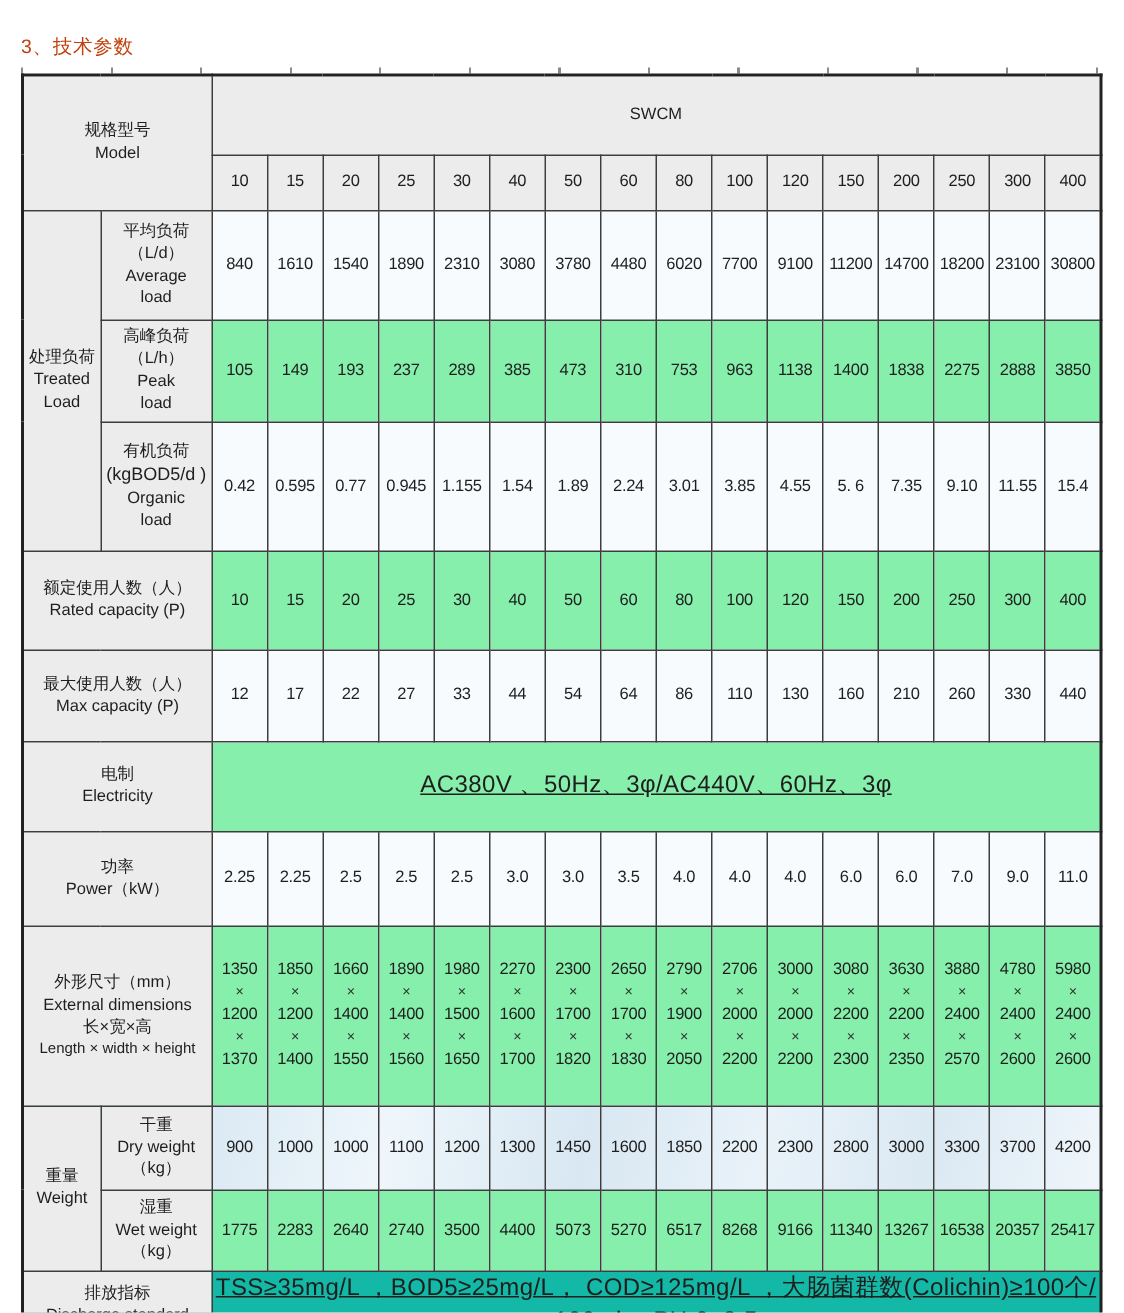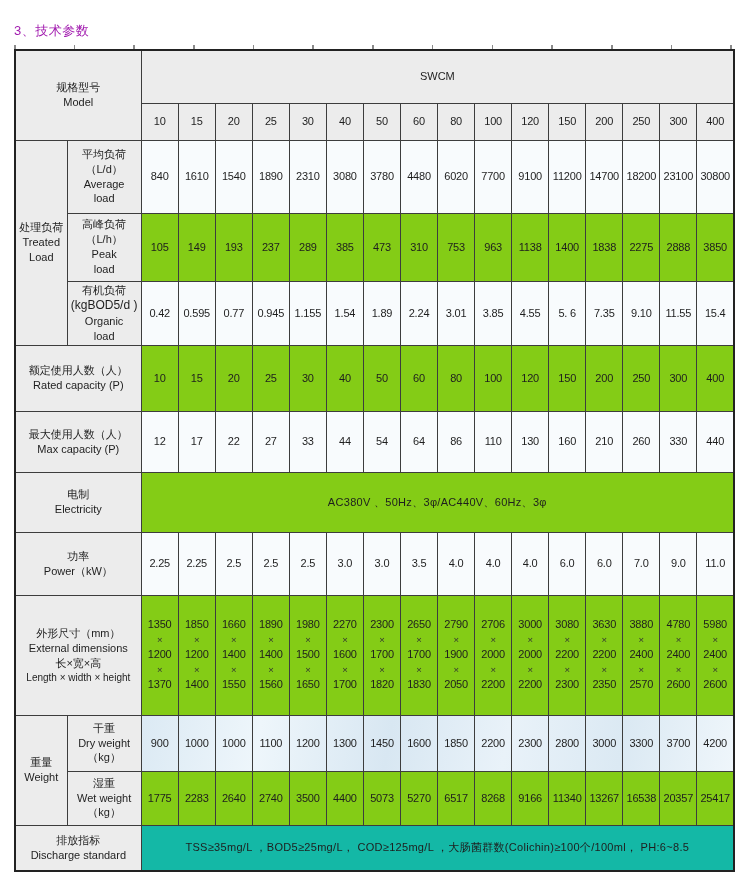--- a/index.html
+++ b/index.html
@@ -3,52 +3,52 @@
 <meta charset="utf-8">
 <style>
   html,body{margin:0;padding:0;}
   body{
     width:749px;height:875px;background:#ffffff;
     font-family:"Liberation Sans","DejaVu Sans",sans-serif;
     color:#1e1e1e;
   }
   .title{
     margin:22px 0 5px 14px;
-    font-size:13px;color:#a21caf;letter-spacing:0.5px;
+    font-size:13px;color:#c2410c;letter-spacing:0.5px;
   }
   .ticks{
     height:4px;width:721px;margin-left:14px;
     background:repeating-linear-gradient(90deg,#8a8a8a 0 1.5px,transparent 1.5px 59.7px);
   }
   table{
     border-collapse:collapse;table-layout:fixed;
     width:721px;margin-left:14px;border:2px solid #222;
   }
   td{
     border:1px solid #3d3d3d;
     text-align:center;vertical-align:middle;
     padding:0 1px;font-size:11px;line-height:1.35;color:#1e1e1e;
     overflow:hidden;word-break:break-all;
   }
   .bg-h{background:#ececec;}
   .row-a{background:#f8fbfd;}
-  .row-b{background:#84cc16;}
+  .row-b{background:#86efac;}
   .row-dry{background:linear-gradient(100deg,#f3f9fd 0%,#dceaf4 18%,#eef6fb 34%,#d8e7f2 52%,#e9f2f9 68%,#dbe9f3 84%,#eff6fb 100%);}
   .row-blue{background:#14b8a6;}
   .zh{font-weight:400;}
   .sm{font-size:12px;}
   .sm2{font-size:10px;}
   .num{letter-spacing:-0.2px;}
   .dim span{display:block;line-height:1.8;}
   .dim .x{font-size:9.5px;color:#333;line-height:1.05;}
   .hr1{height:53px}.hr2{height:37px}.hr3{height:73px}.hr4{height:68px}
-  .hr5{height:64px}.hr6{height:66px}.hr7{height:61px}.hr8{height:60px}
+  .hr5{height:86px}.hr6{height:66px}.hr7{height:61px}.hr8{height:60px}
   .hr9{height:63px}.hr10{height:120px}.hr11{height:56px}.hr12{height:54px}
   .hr13{height:46px}
-  .wide-val{font-size:11px;letter-spacing:0.3px;}
+  .wide-val{font-size:16px;letter-spacing:0.3px;text-decoration:underline;}
 </style>
 </head>
 <body>
 
 <div>
   <div class="title">3、技术参数</div>
   <div class="ticks"></div>
 
   <table>
     <colgroup>

